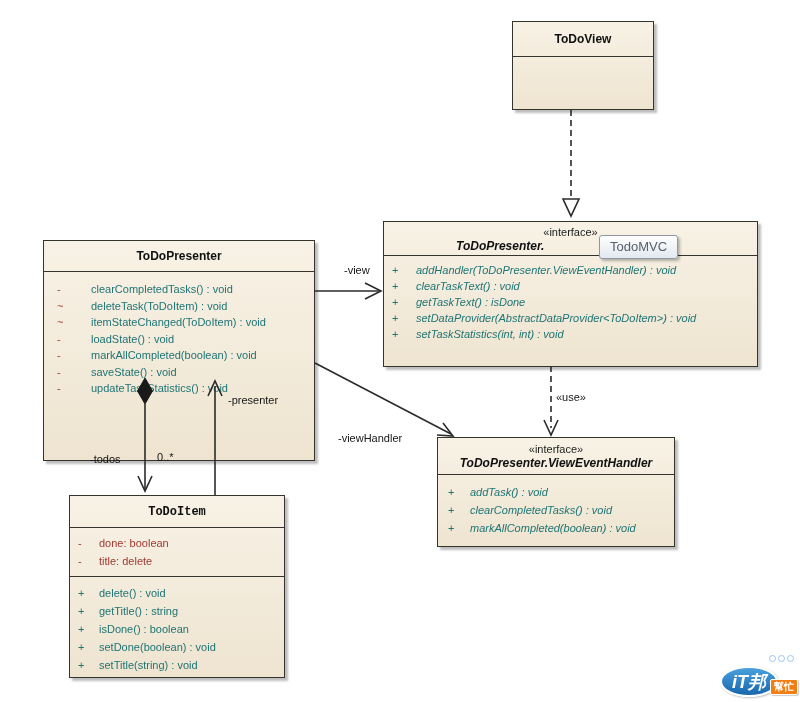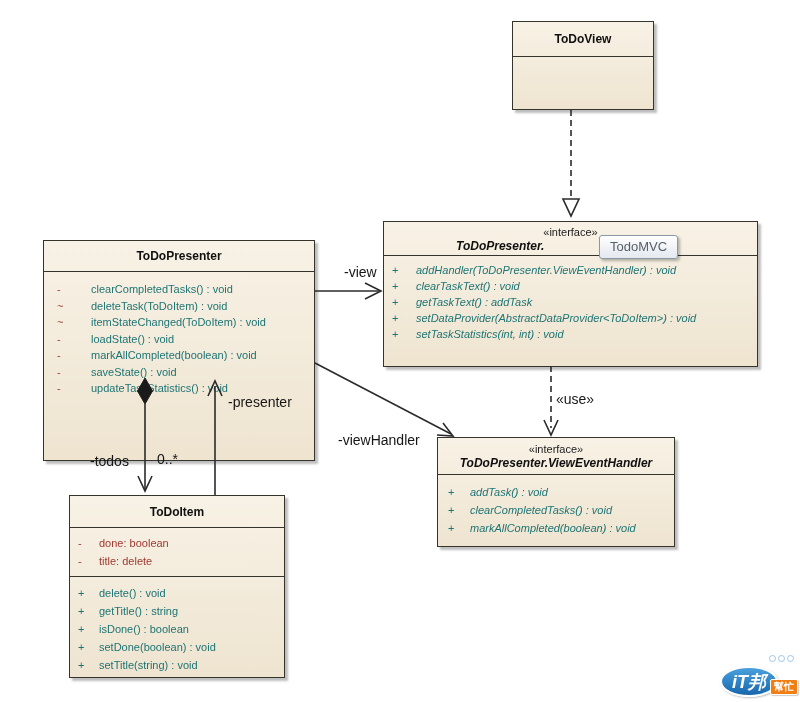--- a/index.html
+++ b/index.html
@@ -42,32 +42,32 @@
   #box-todoview    { left:512px; top:21px;  width:142px; height:89px; }
   #box-todoview .uml-header { height:34px; }
   #box-presenter   { left:43px;  top:204px; width:272px; height:221px;margin-top:36px; }
   #box-presenter .uml-header { height:30px; }
   #box-viewif      { left:383px; top:221px; width:375px; height:146px; }
   #box-viewif .uml-header { height:33px; padding-top:2px; }
   #box-viewif .if-name { align-self:flex-start; padding-left:72px; }
   #box-handlerif   { left:437px; top:437px; width:238px; height:110px; }
   #box-handlerif .uml-header { height:36px; padding-top:2px; }
   #box-todoitem    { left:69px;  top:495px; width:216px; height:183px; }
-  #box-todoitem .uml-header { height:31px; }
+  #box-todoitem .uml-header { height:31px;font-family:Liberation Mono, monospace; }
   .pad-p { padding-top:9px; }
   .pad-i { padding-top:6px; }
   .pad-h { padding-top:8px; }
   .pad-a { padding-top:6px; height:49px; }
   .pad-t { padding-top:7px; }
   
   svg.connectors { position:absolute; left:0; top:0; z-index:2; pointer-events:none; }
   .edge { stroke:#2b2b2b; stroke-width:1.6; fill:none; }
   .edge-dashed { stroke-dasharray:6 4; }
   
-  .edge-label { position:absolute; z-index:3; font-size:14px; color:#161616; white-space:nowrap; }
+  .edge-label { position:absolute; z-index:3; font-size:11px; color:#161616; white-space:nowrap; }
   #lbl-view        { left:344px; top:264px; }
   #lbl-use         { left:556px; top:391px; }
   #lbl-viewhandler { left:338px; top:432px; }
   #lbl-presenter   { left:228px; top:394px; }
   #lbl-todos       { left:90px;  top:453px; }
   #lbl-mult        { left:157px; top:451px; }
   
   .tooltip {
     position:absolute; left:599px; top:235px; z-index:5;
     padding:3px 10px 4px 10px; font-size:13px; color:#57606b;
@@ -152,21 +152,21 @@
       <div class="member i-row">
           <span class="vis">+</span>
           <span class="sig">addHandler(ToDoPresenter.ViewEventHandler) : void</span>
         </div>
       <div class="member i-row">
           <span class="vis">+</span>
           <span class="sig">clearTaskText() : void</span>
         </div>
       <div class="member i-row">
           <span class="vis">+</span>
-          <span class="sig">getTaskText() : addTask</span>
+          <span class="sig">getTaskText() : isDone</span>
         </div>
       <div class="member i-row">
           <span class="vis">+</span>
           <span class="sig">setDataProvider(AbstractDataProvider&lt;ToDoItem&gt;) : void</span>
         </div>
       <div class="member i-row">
           <span class="vis">+</span>
           <span class="sig">setTaskStatistics(int, int) : void</span>
         </div>
     </div>

